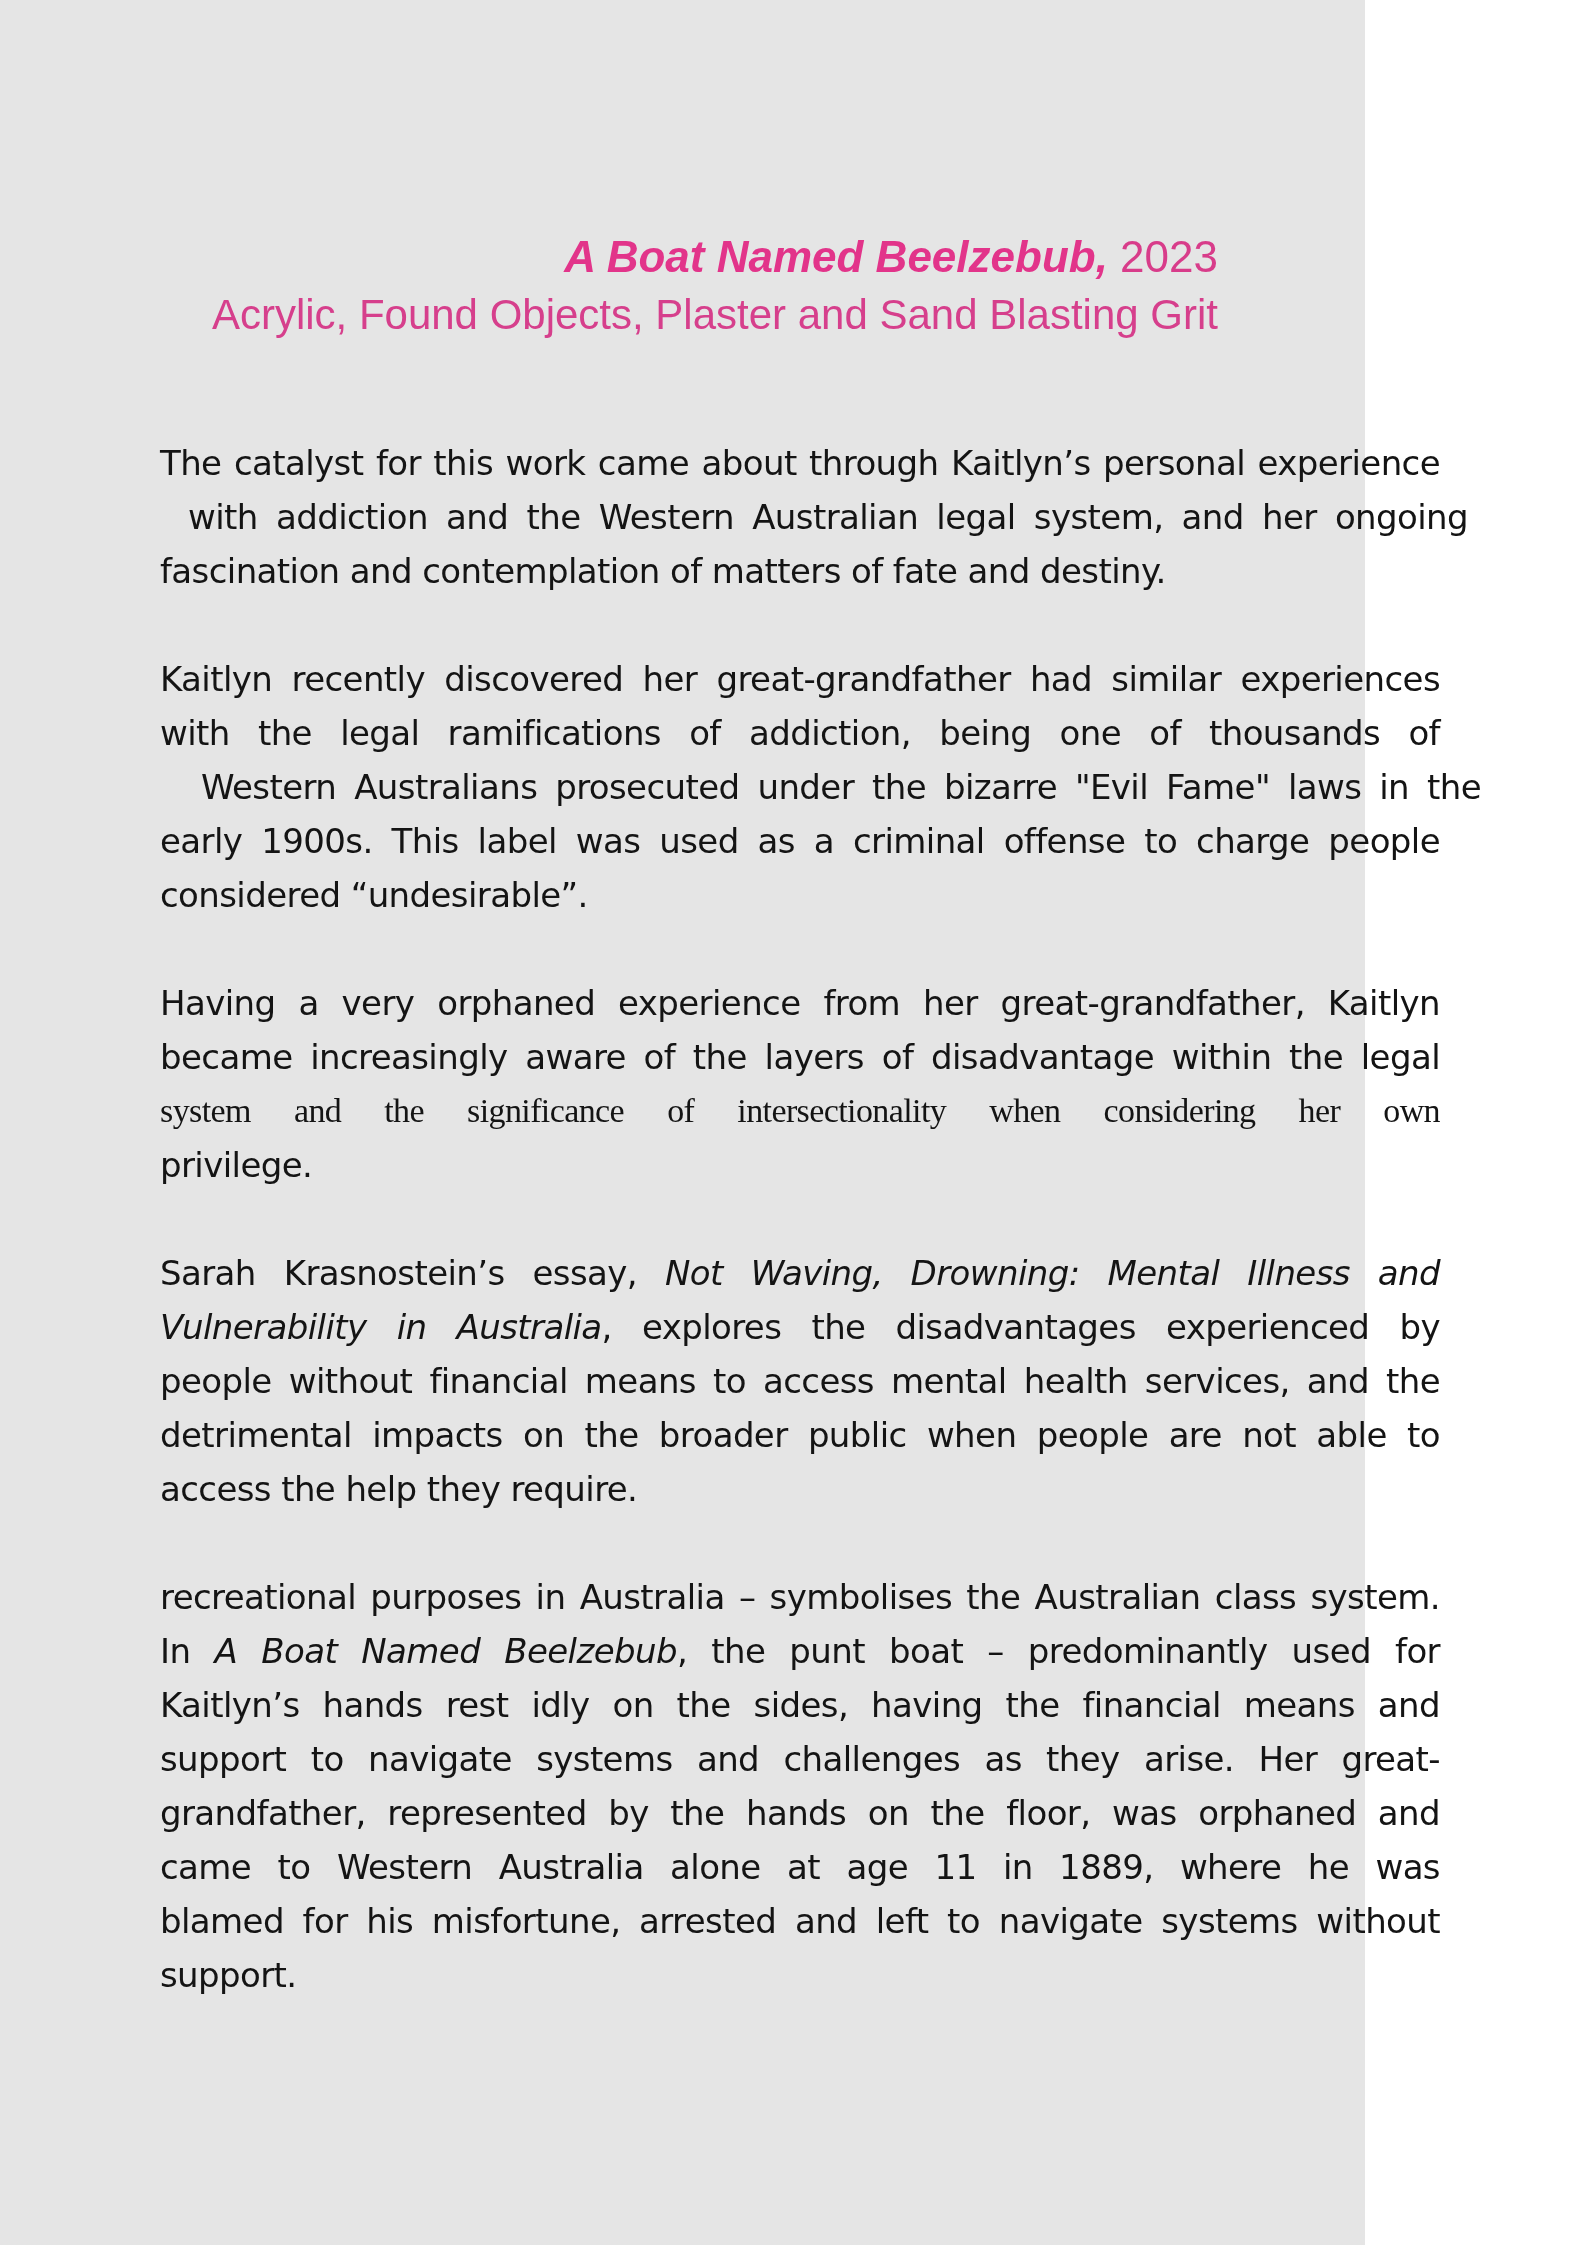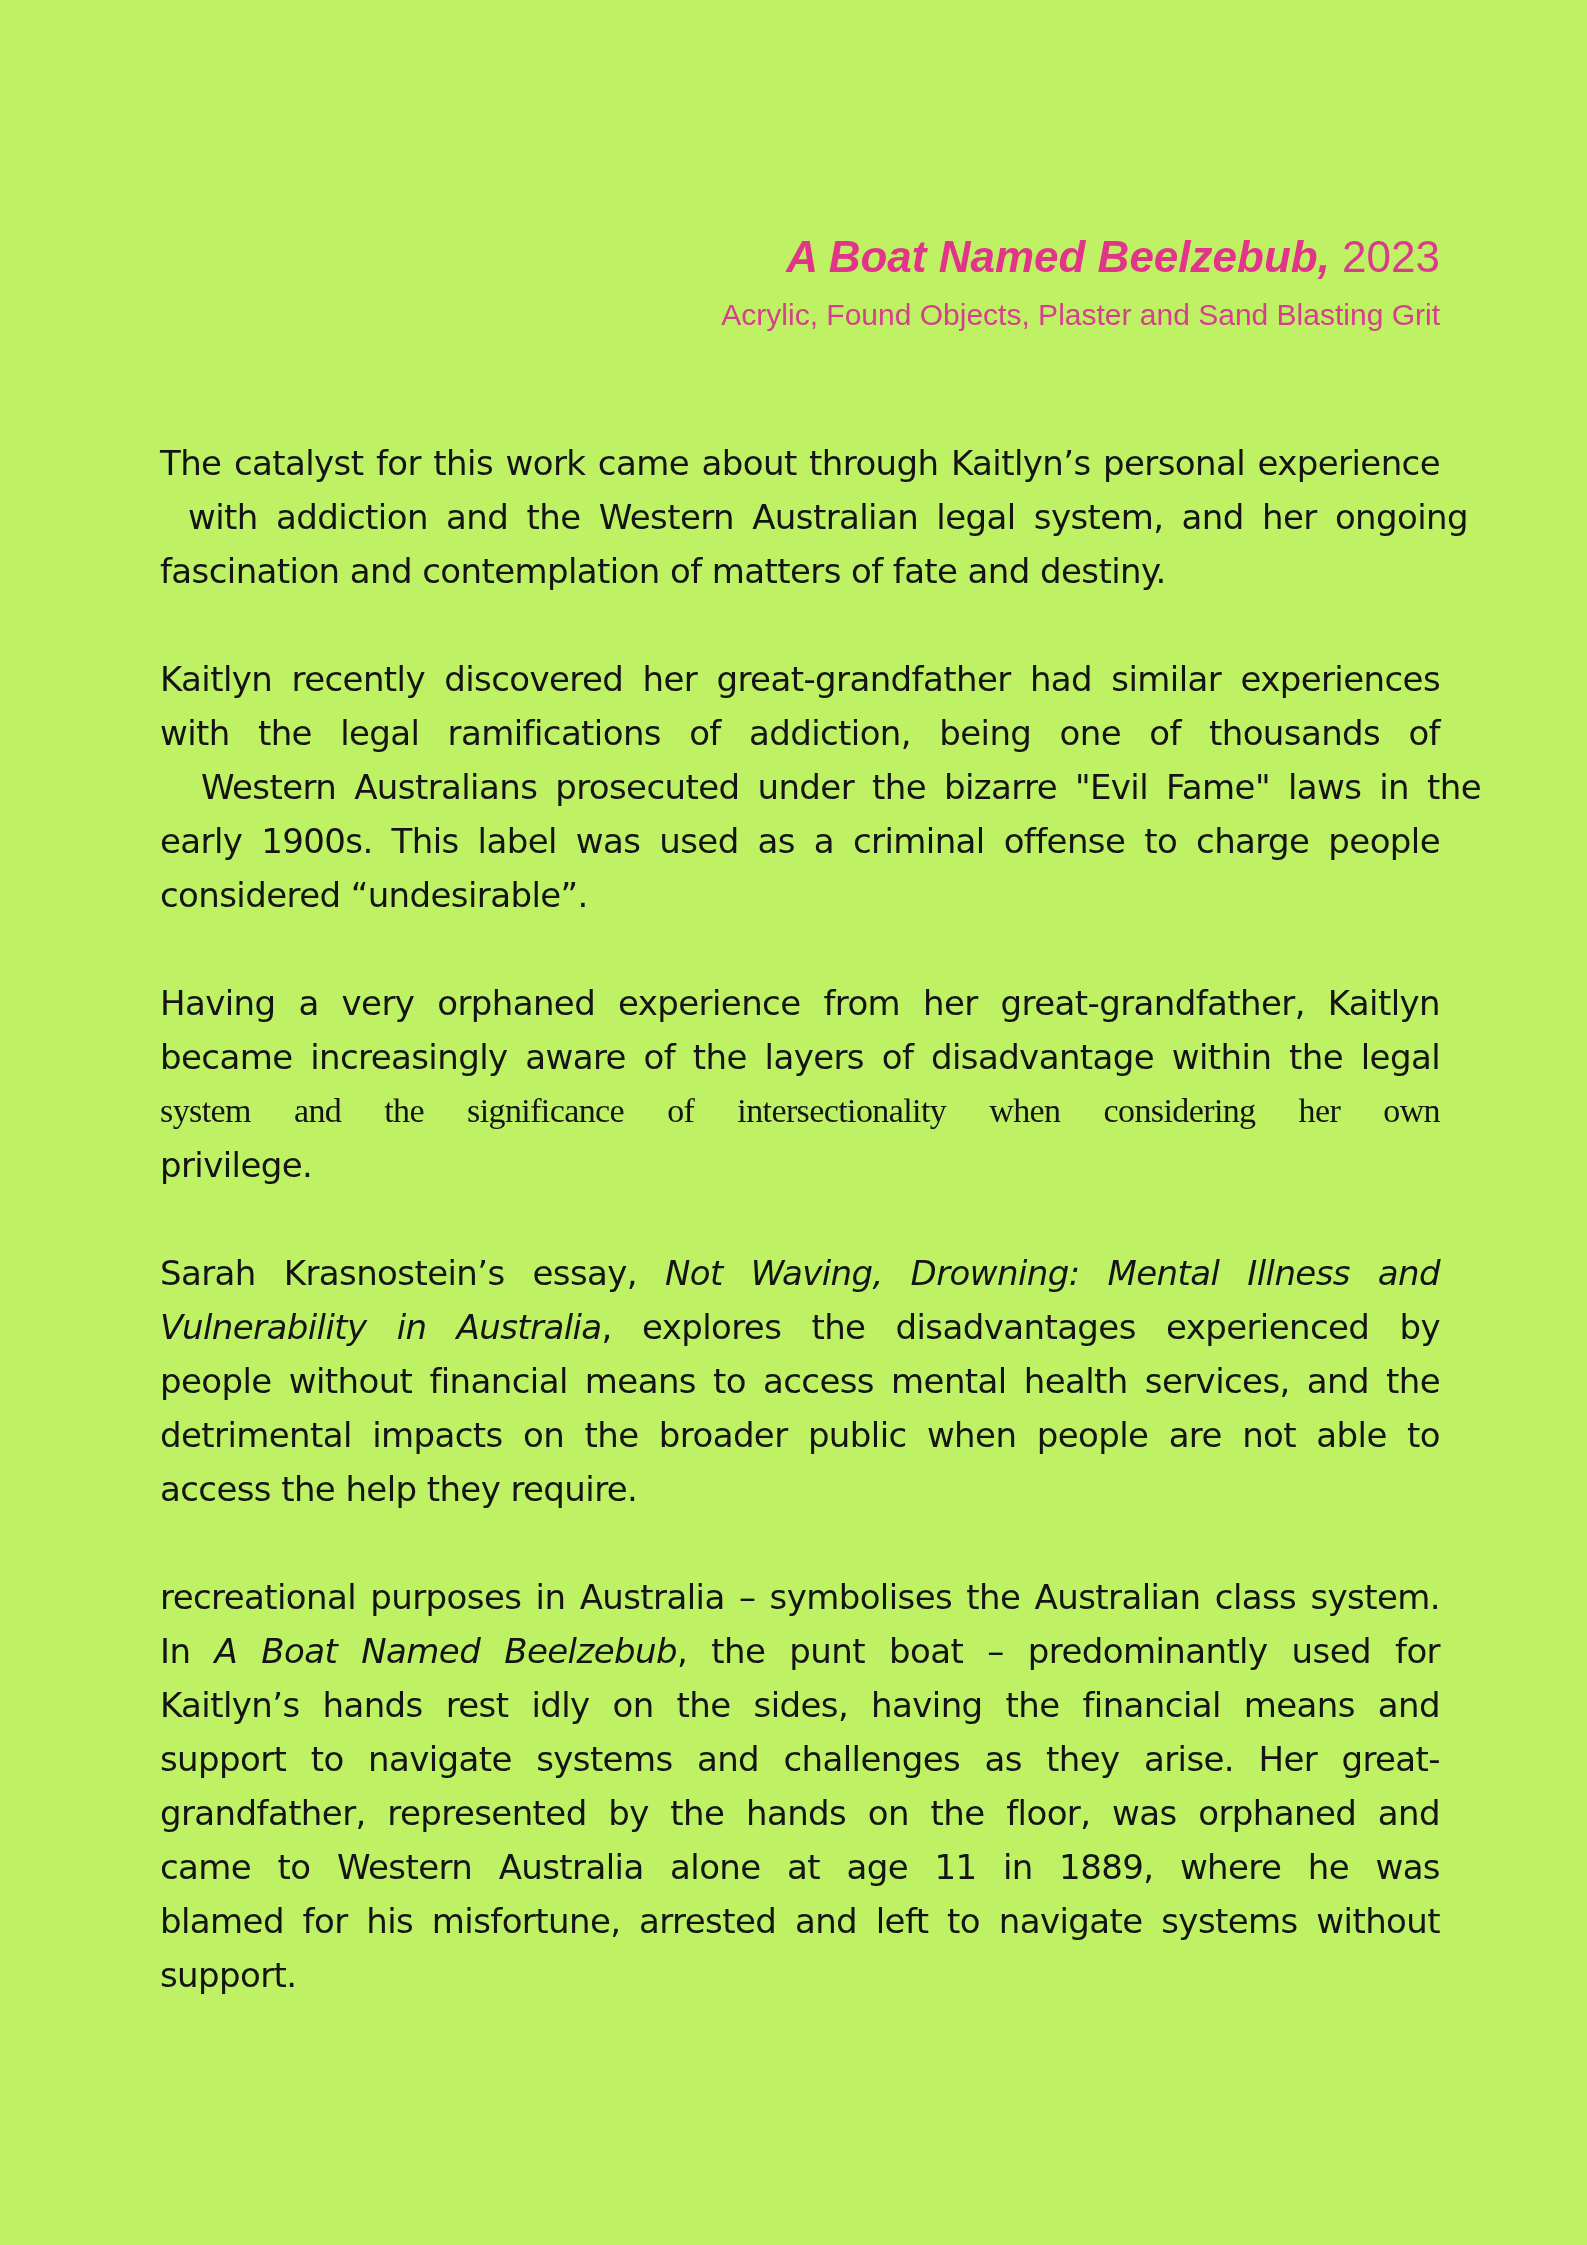--- a/index.html
+++ b/index.html
@@ -1,22 +1,22 @@
 <!DOCTYPE html>
 <html><head>
 <meta charset="utf-8">
 <style>
   html, body { margin: 0; padding: 0; background: #ffffff; }
   body { width: 1587px; height: 2245px; position: relative; overflow: hidden; }
-  .page { position: absolute; left: 0; top: 0; width: 1587px; height: 2245px; background: #bef264; }
+  .page { position: absolute; left: 0; top: 0; width: 1365px; height: 2245px; background: #e5e5e5; }
   .header { position: absolute; right: 147px; top: 228px; text-align: right; }
   .title-line { font-family: "Liberation Sans", sans-serif; font-size: 44px; line-height: 58px; white-space: nowrap; color: #e2348a; }
   .title-italic { font-weight: bold; font-style: italic; }
   .title-year { font-weight: normal; color: #d83c8a; }
-  .subtitle-line { font-family: "Liberation Sans", sans-serif; font-size: 30px; line-height: 58px; color: #d63f8c; white-space: nowrap; }
+  .subtitle-line { font-family: "Liberation Sans", sans-serif; font-size: 42px; line-height: 58px; color: #d63f8c; white-space: nowrap; }
   .body { position: absolute; left: 160px; top: 436px; width: 1280px; font-family: "DejaVu Sans", sans-serif; color: #141414; }
   .para { margin: 0 0 54px 0; }
   .line { display: block; height: 54px; line-height: 54px; font-size: 34px; white-space: nowrap; overflow: visible; }
   .line-inner { display: inline-block; transform-origin: left center; }
   .justify { text-align: justify; text-align-last: justify; white-space: normal; }
   .justify .line-inner { display: block; width: 100%; }
   .cond { font-family: "DejaVu Sans", sans-serif; letter-spacing: -0.6px; }
   em { font-style: italic; }
 </style>
 </head>

